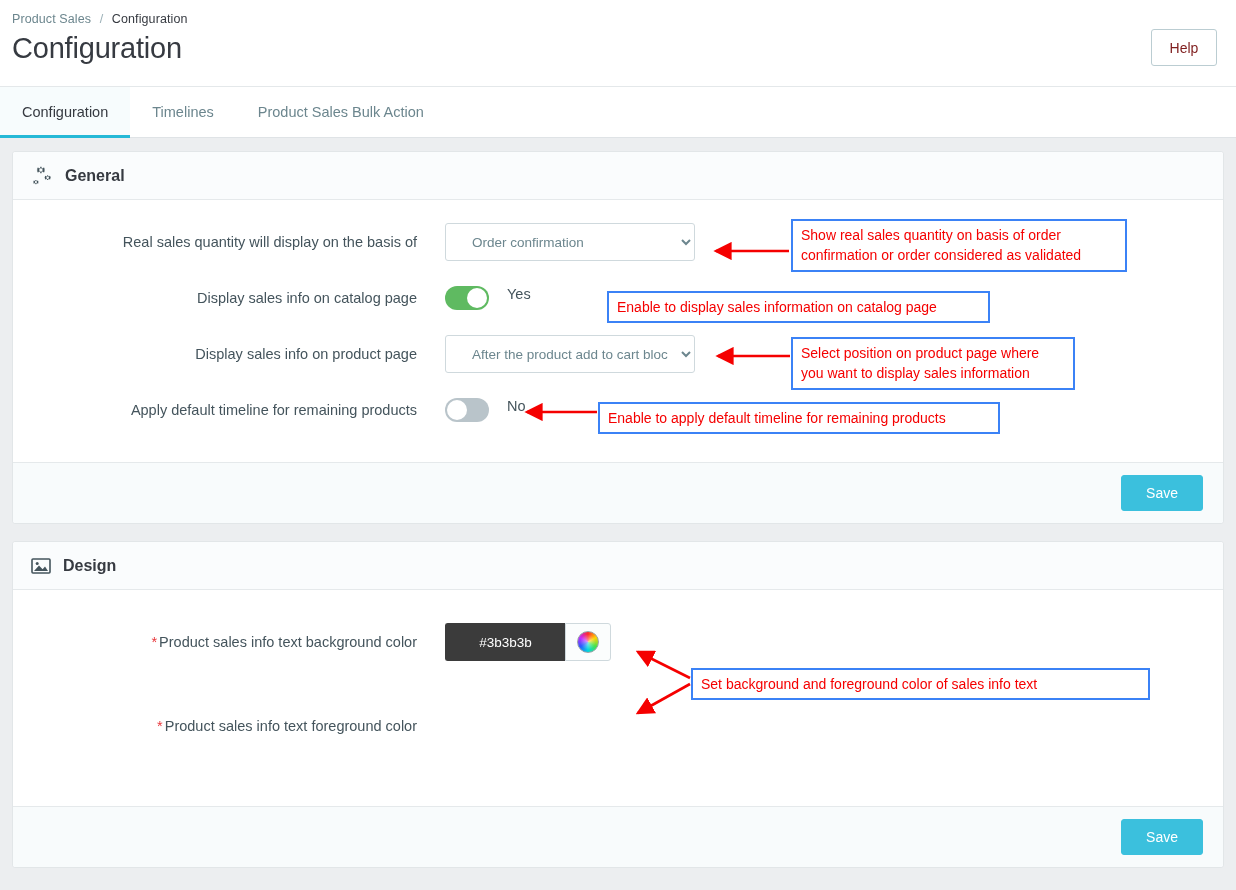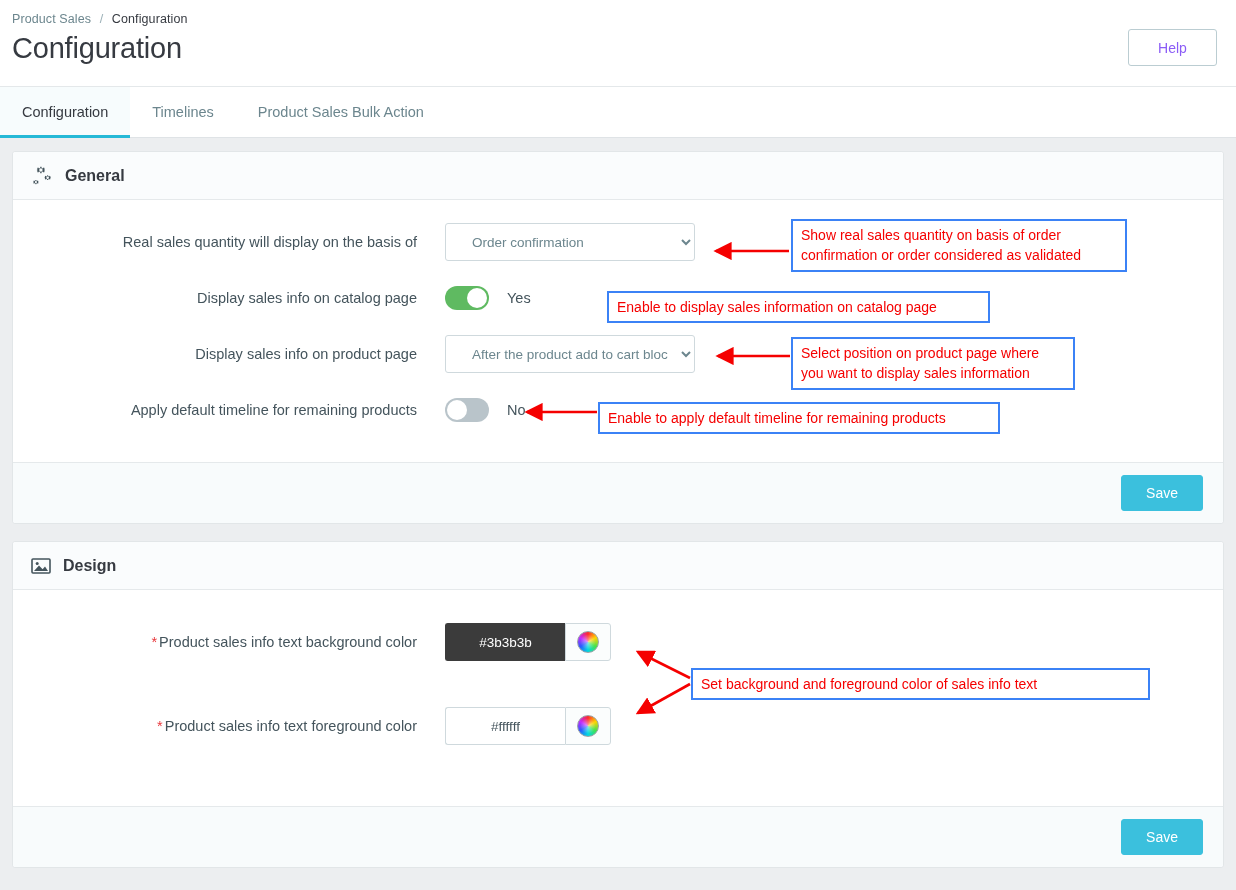--- a/index.html
+++ b/index.html
@@ -30,25 +30,25 @@
   .page-title {
     font-size: 29px;
     font-weight: 400;
     color: #363a41;
     margin: 6px 0 0 12px;
     letter-spacing: -.2px;
   }
   .help-btn {
     position: absolute;
     right: 19px; top: 29px;
-    width: 89px; height: 37px;
+    width: 66px; height: 37px;
     border: 1px solid #bbcdd2;
     border-radius: 3px;
     background: #ffffff;
-    color: #8b5cf6;
+    color: #7f1d1d;
     font-size: 14px;
     font-family: "Liberation Sans", sans-serif;
     cursor: pointer;
   }
 
   
   .tab-bar {
     background: #ffffff;
     border-top: 1px solid #e4e8ea;
     border-bottom: 1px solid #dfe3e6;
@@ -126,21 +126,21 @@
   }
   .form-label {
     width: 432px;
     text-align: right;
     padding-right: 28px;
     font-size: 14.5px;
     color: #44545c;
     line-height: 1.3;
   }
   .req-star { color: #e8373b; margin-right: 2px; }
-  .form-control-area { display: flex; align-items: center; border-radius: 11px; }
+  .form-control-area { display: flex; align-items: flex-start; border-radius: 11px; }
 
   select.mini-select {
     width: 250px; height: 38px;
     border: 1px solid #cfd9dd;
     border-radius: 3px;
     background: #ffffff;
     color: #6c868e;
     font-size: 13.5px;
     font-family: "Liberation Sans", sans-serif;
     padding: 0 10px 0 22px;
@@ -335,28 +335,20 @@
               <span class="wheel"></span>
             </div>
           </div>
         </div>
       </div>
 
       <div class="form-row">
         <div class="form-label">
           <span class="req-star">*</span><span>Product sales info text foreground color</span>
         </div>
-        <div class="form-control-area">
-          <div class="color-group">
-            <input class="color-input" style="background: rgb(255, 255, 255); color: rgb(68, 84, 92);" value="#ffffff">
-            <div class="color-btn">
-              <span class="wheel"></span>
-            </div>
-          </div>
-        </div>
       </div>
 
     </div>
 
     <div class="panel-foot">
       <button class="save-btn">Save</button>
     </div>
   </div>
 
 </div>

